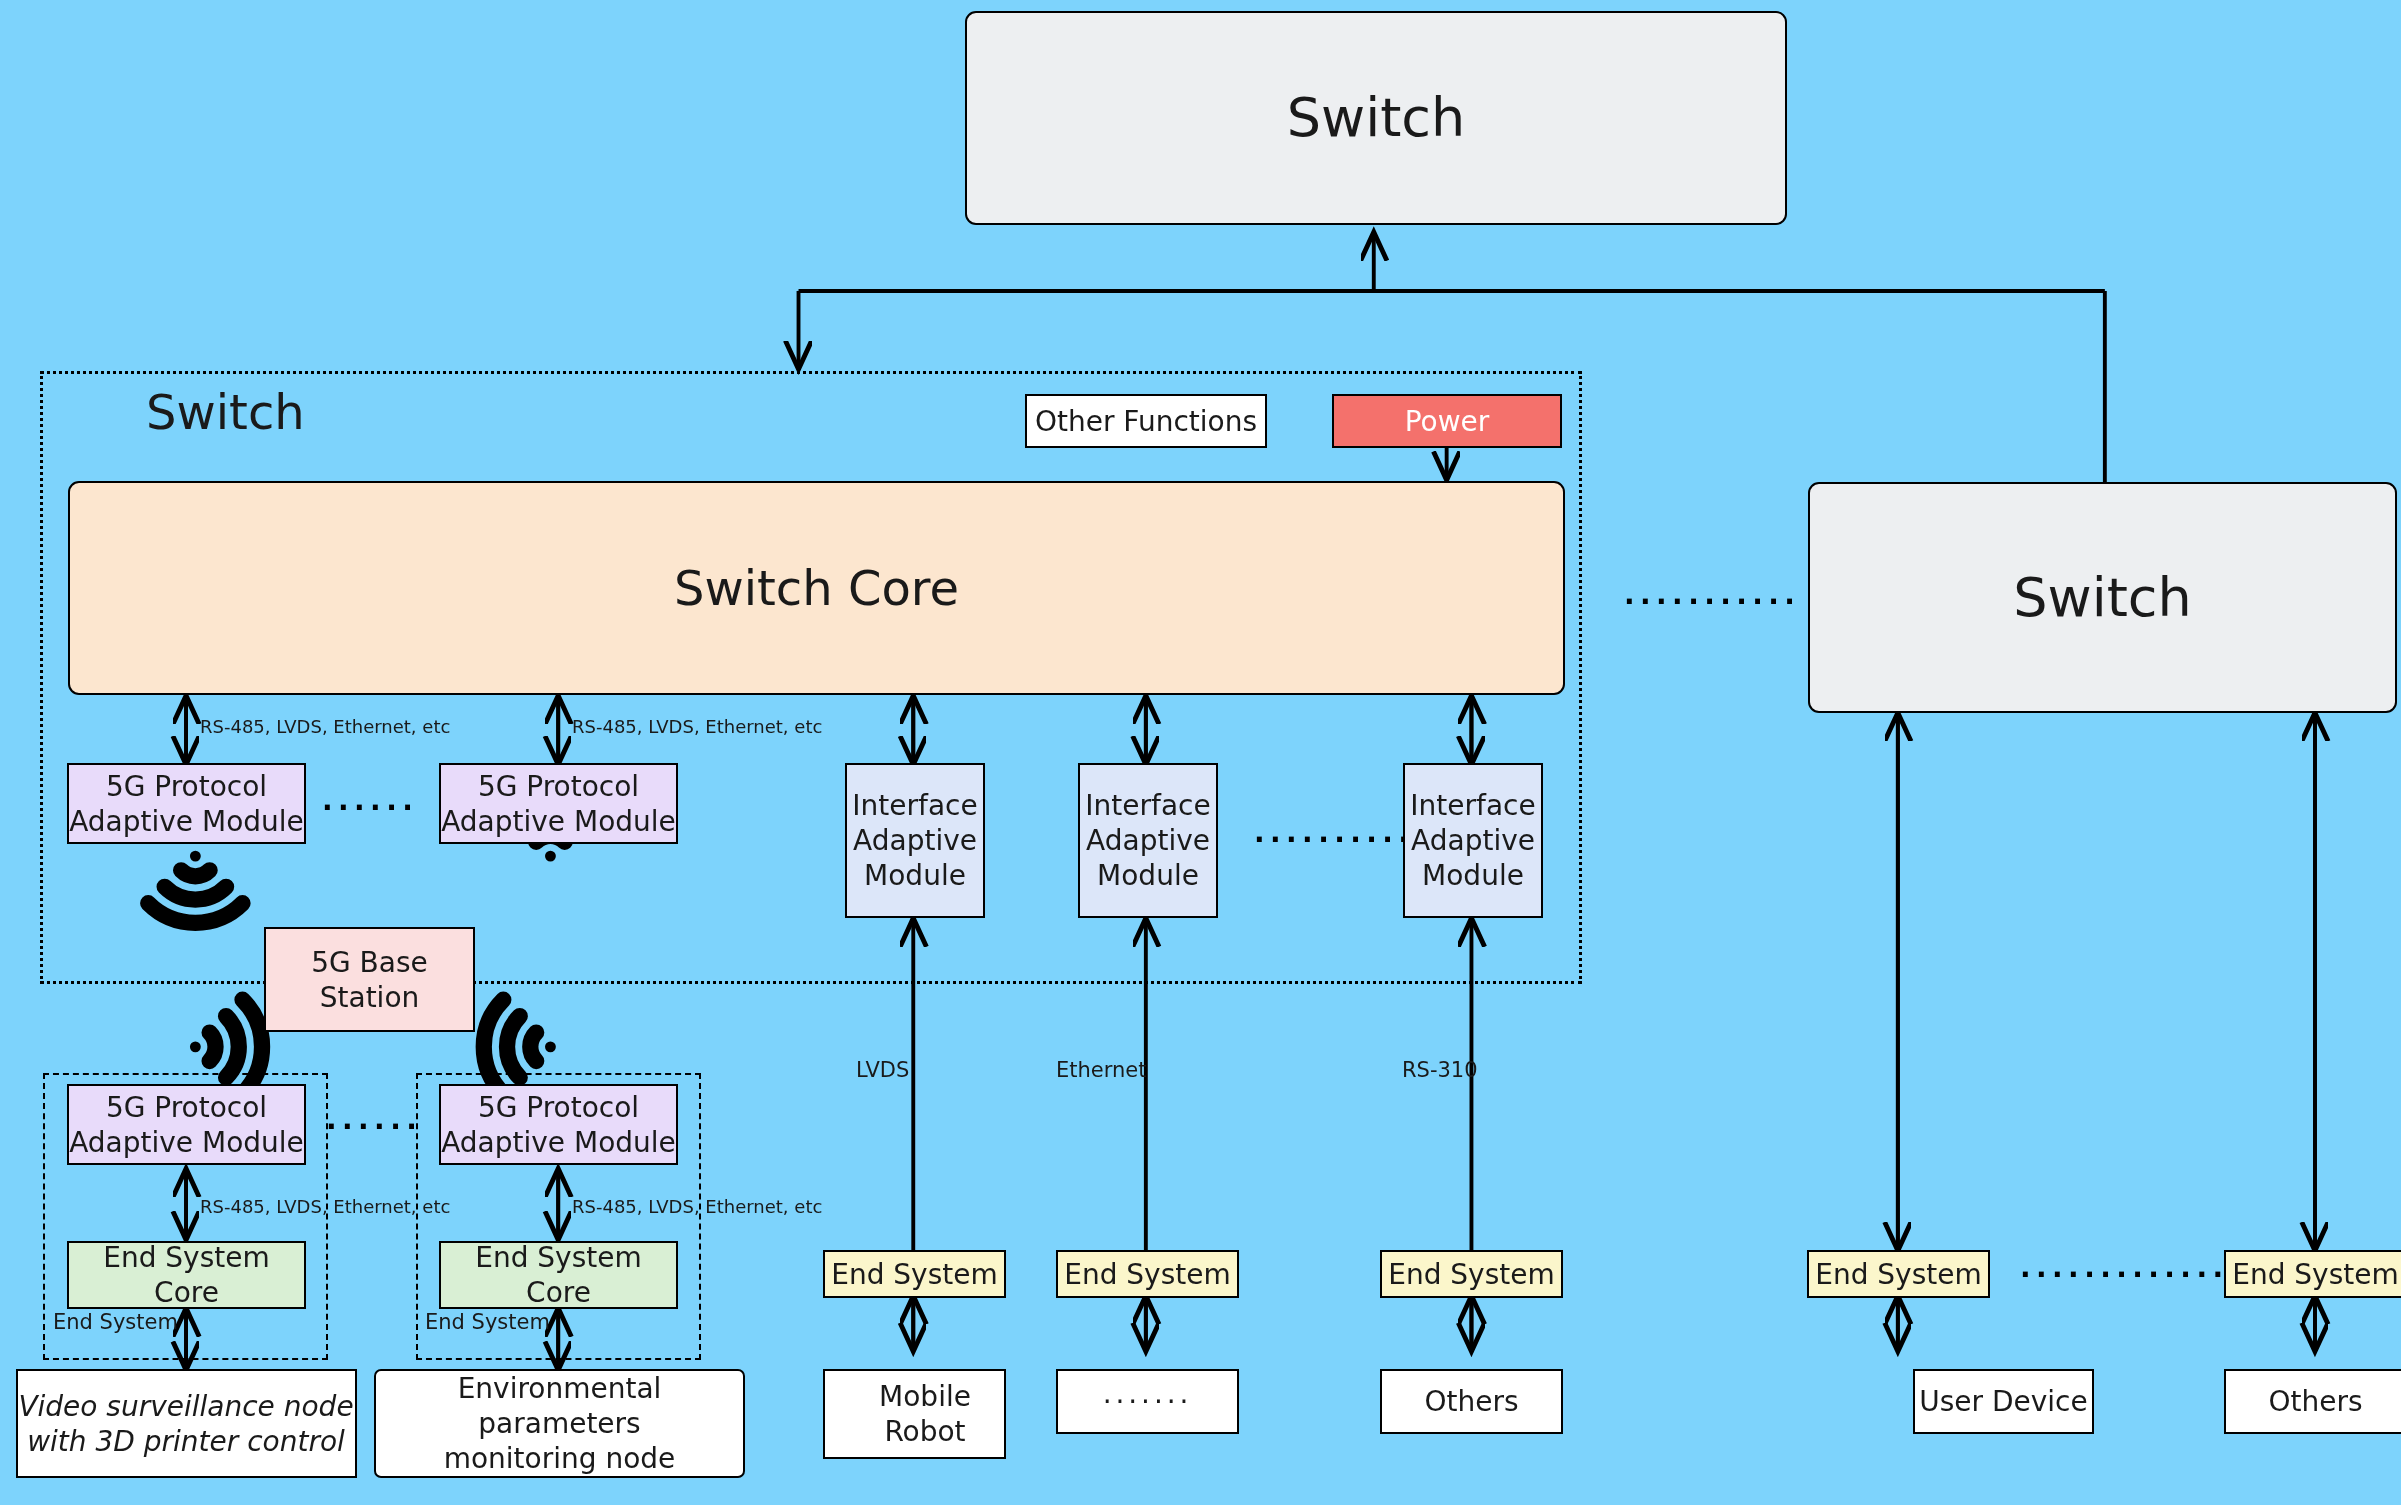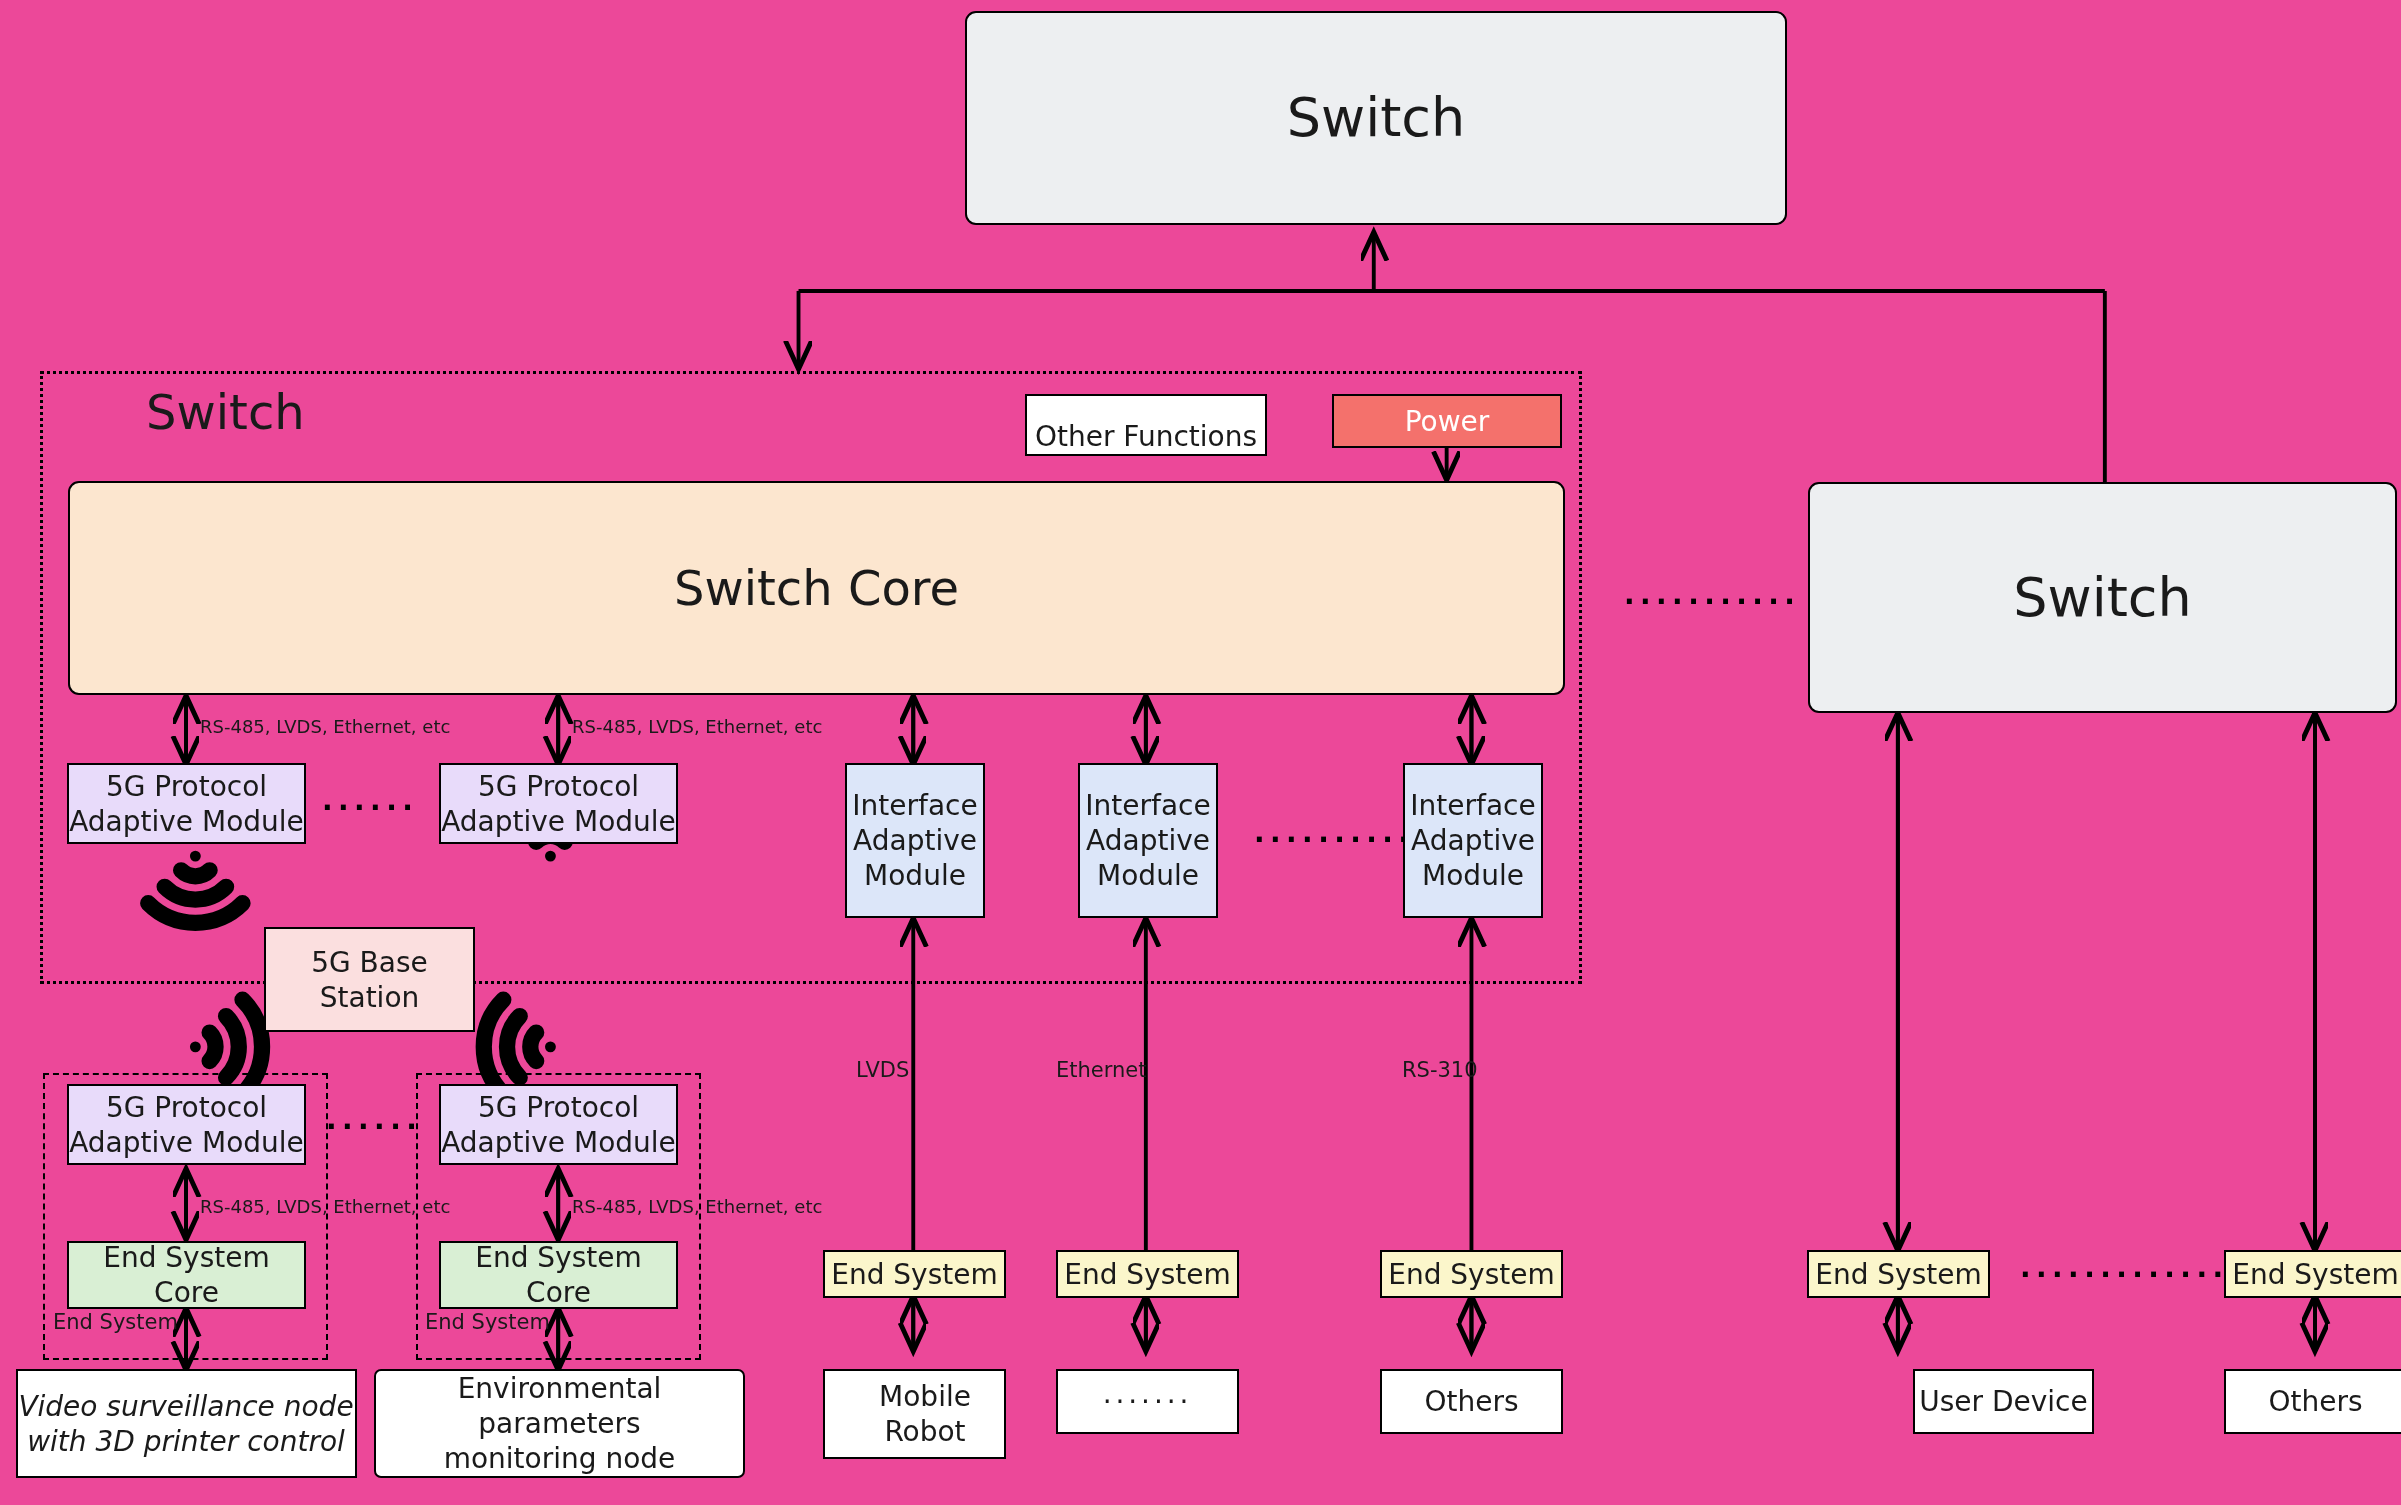--- a/index.html
+++ b/index.html
@@ -1,17 +1,17 @@
 <!DOCTYPE html>
 <html style="font-size:12.4px"><head>
 <meta charset="utf-8">
 <style>
   html,body{margin:0;padding:0;background:#ffffff;}
   body{font-family:"DejaVu Sans",sans-serif;}
-  #stage{position:relative;width:2401px;height:1506px;background:#ec4899;overflow:hidden;}
+  #stage{position:relative;width:2401px;height:1506px;background:#7dd3fc;overflow:hidden;}
   svg#wires{position:absolute;left:0;top:0;width:2401px;height:1506px;pointer-events:none;}
   .node{position:absolute;box-sizing:border-box;display:flex;align-items:center;justify-content:center;
         text-align:center;border:2.3px solid #000000;background:#ffffff;color:#1a1a1a;line-height:1.25;}
   .node.rounded{border-radius:11px;}
   .grp{position:absolute;box-sizing:border-box;border:2.3px dashed #000000;background:transparent;}
   .grp.dotted{border-style:dotted;border-width:3.1px;}
   .lbl{position:absolute;color:#1a1a1a;white-space:nowrap;}
   .micro{font-size:18px;text-align:center;}
   .small{font-size:21px;}
   .med{font-size:28px;}
@@ -115,21 +115,21 @@
     </g>
   </svg>
 
   <div class="node rounded xhuge" style="left:965px;top:11px;width:822px;height:214px;background:#edeff1;">
     <span>Switch</span>
   </div>
 
   <div class="grp dotted" style="left:40px;top:371px;width:1542px;height:613px;"></div>
   <div class="lbl huge" style="left:146px;top:384px;">Switch</div>
 
-  <div class="node med" style="left:1025px;top:394px;width:242px;height:62px;align-items:flex-end;">
+  <div class="node med" style="left:1025px;top:394px;width:242px;height:54px;">
     <span>Other Functions</span>
   </div>
 
   <div class="node med" style="left:1332px;top:394px;width:230px;height:54px;background:#f4716c;color:#ffffff;">
     <span>Power</span>
   </div>
 
   <div class="node rounded huge" style="left:68px;top:481px;width:1497px;height:214px;background:#fce6cf;">
     <span>Switch Core</span>
   </div>

